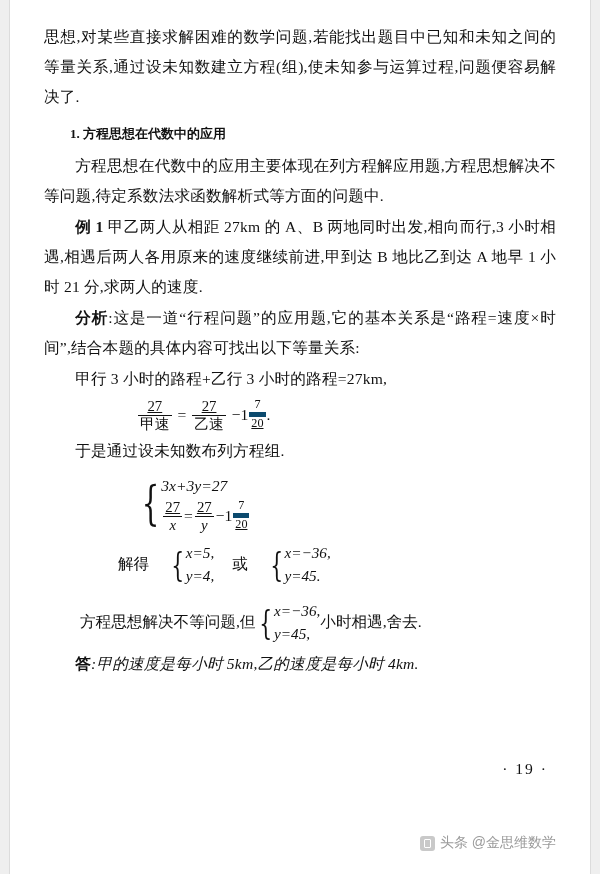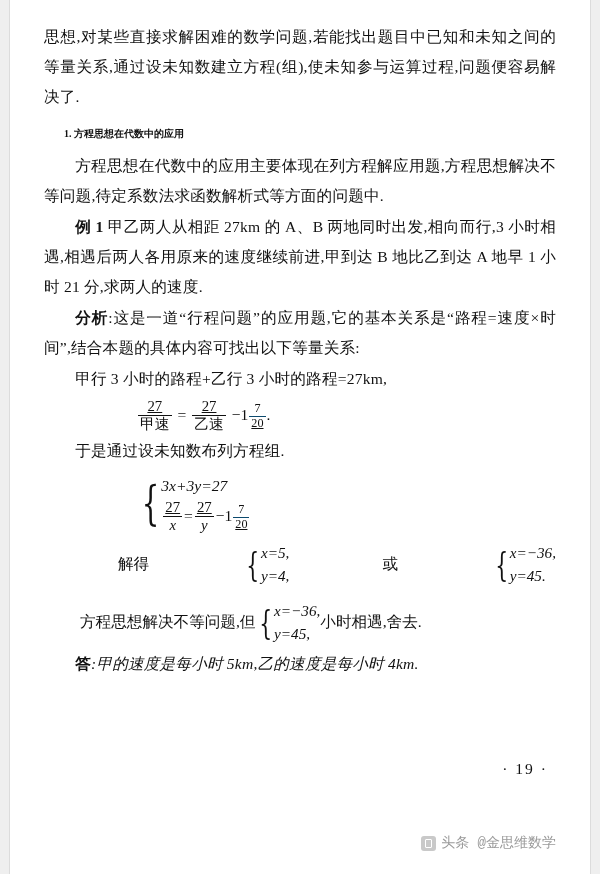--- a/index.html
+++ b/index.html
@@ -38,21 +38,21 @@
   }
   .para {
     font-size: 15.6px;
     line-height: 30px;
     text-align: justify;
     letter-spacing: 0.2px;
     margin: 0 0 1px 0;
   }
   .indent2 { text-indent: 2em; }
   .heading {
-    font-size: 10px;
+    font-size: 13px;
     line-height: 31px;
     font-weight: bold;
     text-indent: 2em;
     margin: 6px 0 2px 0;
   }
   .b { font-weight: bold; }
   .it { font-style: italic; font-family: "Liberation Serif", serif; }
 
   
   .frac {
@@ -67,21 +67,21 @@
   .frac .den { display: block; border-top: 1px solid #111; padding: 0 2px; }
   .smallfrac {
     display: inline-block;
     vertical-align: -0.5em;
     text-align: center;
     line-height: 1.1;
     font-size: 0.78em;
     margin: 0 1px;
   }
   .smallfrac .num { display: block; padding: 0 2px; }
-  .smallfrac .den { display: block; border-top: 1px solid #0c4a6e; padding: 0 2px; text-decoration: underline; }
+  .smallfrac .den { display: block; border-top: 5px solid #0c4a6e; padding: 0 2px; text-decoration: underline; }
 
   .eqline {
     font-size: 15.6px;
     line-height: 30px;
     margin: 4px 0 4px 0;
     padding-left: 92px;
   }
   .eqblock {
     margin: 6px 0 4px 0;
     padding-left: 92px;
@@ -115,22 +115,21 @@
   }
   .inlinesys .sys { font-size: 15.2px; line-height: 23px; }
 
   .solve-row {
     font-size: 15.6px;
     line-height: 30px;
     margin: 8px 0 4px 0;
     padding-left: 74px;
     display: flex;
     align-items: center;
-    gap: 2px;
-    justify-content: space-between;
+    gap: 18px;
   }
   .check-row {
     font-size: 15.6px;
     line-height: 30px;
     margin: 12px 0 4px 0;
     padding-left: 36px;
     display: flex;
     align-items: center;
     flex-wrap: nowrap;
   }
@@ -143,21 +142,21 @@
   }
   .watermark {
     position: absolute;
     right: 44px;
     bottom: 22px;
     font-size: 14px;
     color: #9a9a9a;
     display: flex;
     align-items: center;
     gap: 5px;
-    font-family: Liberation Mono, monospace;
+    font-family: Liberation Sans, sans-serif;
   }
   .wm-logo {
     width: 15px; height: 15px;
     border-radius: 3px;
     background: #c9c9c9;
     display: inline-block;
     position: relative;
   }
   .wm-logo::after {
     content: "";

